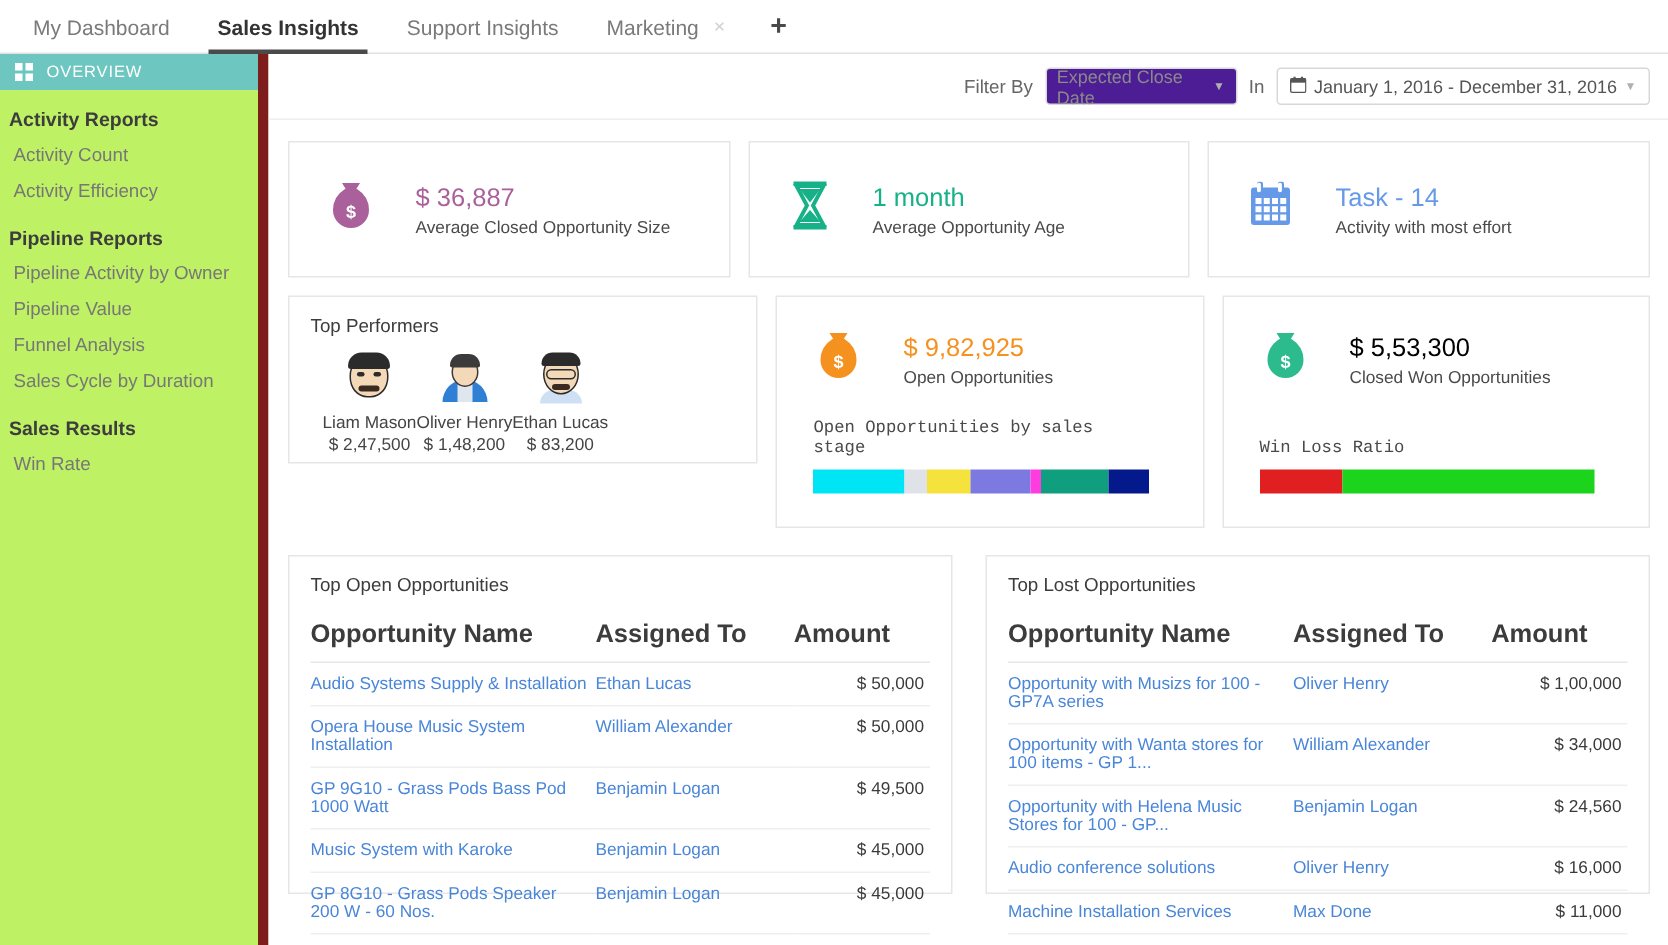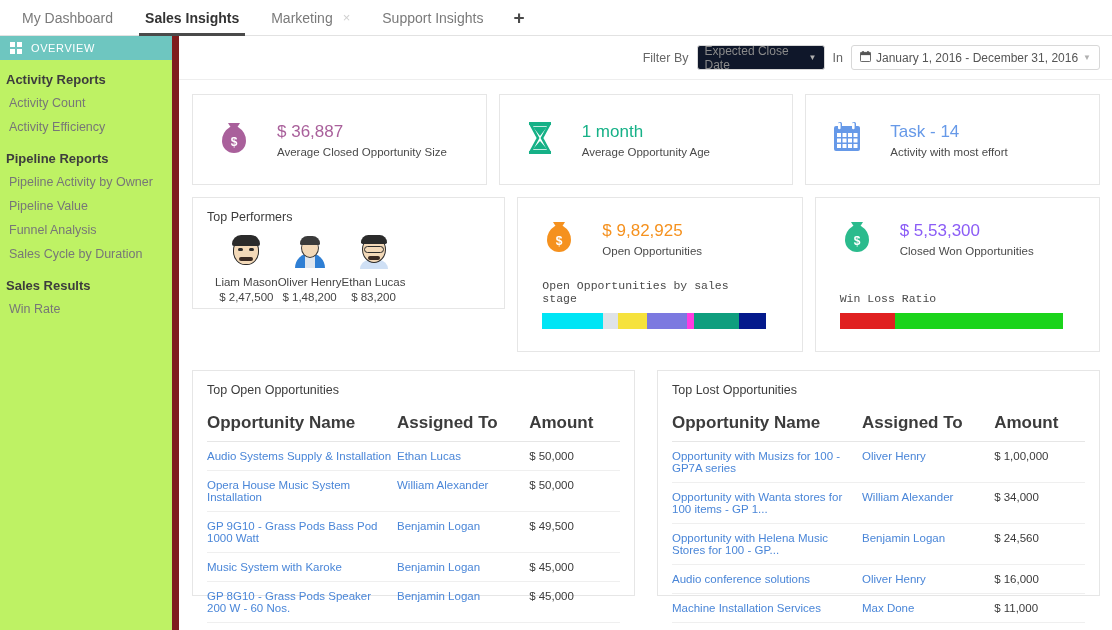--- a/index.html
+++ b/index.html
@@ -92,21 +92,21 @@
     height: 44px;
     display: flex; align-items: center; justify-content: flex-end;
     padding-right: 12px;
     border-bottom: 1px solid #eeeeee;
     gap: 8px;
   }
   .filter-label { font-size: 12.5px; color: #666666; }
   .select-box {
     width: 128px; height: 25px;
     border: 1px solid #d8d8d8; border-radius: 3px;
-    background: #0f172a;
+    background: #4c1d95;
     display: flex; align-items: center; justify-content: space-between;
     padding: 0 7px;
     font-size: 12px; color: #8a8a8a;
     cursor: pointer;
   }
   .caret { font-size: 8px; color: #b0b0b0; }
   .date-box {
     height: 25px;
     border: 1px solid #d8d8d8; border-radius: 3px;
     background: #ffffff;
@@ -156,21 +156,21 @@
   table { width: 100%; border-collapse: collapse; table-layout: fixed; }
   th {
     text-align: left; font-size: 17px; color: #3c3c3c; font-weight: bold;
     padding: 6px 0 8px 0; border-bottom: 1px solid #e6e6e6;
   }
   td {
     font-size: 11.5px; padding: 8px 4px 8px 0;
     border-bottom: 1px solid #efefef; vertical-align: top;
   }
   td.lnk a { color: #4a86d8; text-decoration: none; cursor: pointer; }
-  td.amt { color: #3a3a3a; }
+  td.amt { color: #3a3a3a; text-align: right; }
   .col-name { width: 46%; }
   .col-asg { width: 32%; }
   .col-amt { width: 22%; }
 
   
   .avatar { width: 34px; height: 34px; position: relative; }
   .av-a .head { position:absolute; left:4px; top:2px; width:26px; height:29px; border-radius:50% 50% 46% 46%; background:#f3d9b8; border:1.5px solid #2a2a2a; }
   .av-a .hair { position:absolute; left:3px; top:1px; width:28px; height:11px; border-radius:14px 14px 3px 3px; background:#2b2b2b; }
   .av-a .eyeL, .av-a .eyeR { position:absolute; top:14px; width:5px; height:3px; background:#2b2b2b; border-radius:2px; }
   .av-a .eyeL { left:9px; } .av-a .eyeR { left:20px; }
@@ -192,25 +192,25 @@
 
 <div class="tabbar">
   <div id="tabs-host" style="display:flex;">
       <div class="tab">
         <span>My Dashboard</span>
       </div>
       <div class="tab active">
         <span>Sales Insights</span>
       </div>
       <div class="tab">
+        <span>Support Insights</span>
+      </div>
+      <div class="tab">
         <span>Marketing</span>
         <span class="tab-close">×</span>
-      </div>
-      <div class="tab">
-        <span>Support Insights</span>
       </div>
     </div>
   <div class="tab-add">+</div>
 </div>
 
 <div class="shell">
 
   <div class="sidebar">
     <div class="overview-bar">
       <span class="grid-icon">
@@ -394,21 +394,21 @@
         <div class="card stage-card">
           <div class="stage-top">
             <span>
               <svg width="30" height="34" viewBox="0 0 30 34">
                 <path d="M9 2 h12 l-2.5 4 h-7 z" fill="#2bbb8d"></path>
                 <path d="M11 6 q-8 5 -8 14 a12 12 0 0 0 24 0 q0 -9 -8 -14 z" fill="#2bbb8d"></path>
                 <text x="15" y="25" font-size="12" font-family="Liberation Sans, sans-serif" fill="#ffffff" text-anchor="middle" font-weight="bold">$</text>
               </svg>
             </span>
             <div class="kpi-text">
-              <div class="kpi-value" style="color:#8b5cf6">$ 5,53,300</div>
+              <div class="kpi-value" style="color:#000000">$ 5,53,300</div>
               <div class="kpi-sub">Closed Won Opportunities</div>
             </div>
           </div>
           <div class="stage-bottom">
             <div class="stage-label">Win Loss Ratio</div>
             <div class="seg-bar" id="winloss-bar-host">
                 <i style="width: 25%; background: rgb(224, 32, 32);"></i>
                 <i style="width: 75%; background: rgb(27, 212, 27);"></i>
               </div>
           </div>

